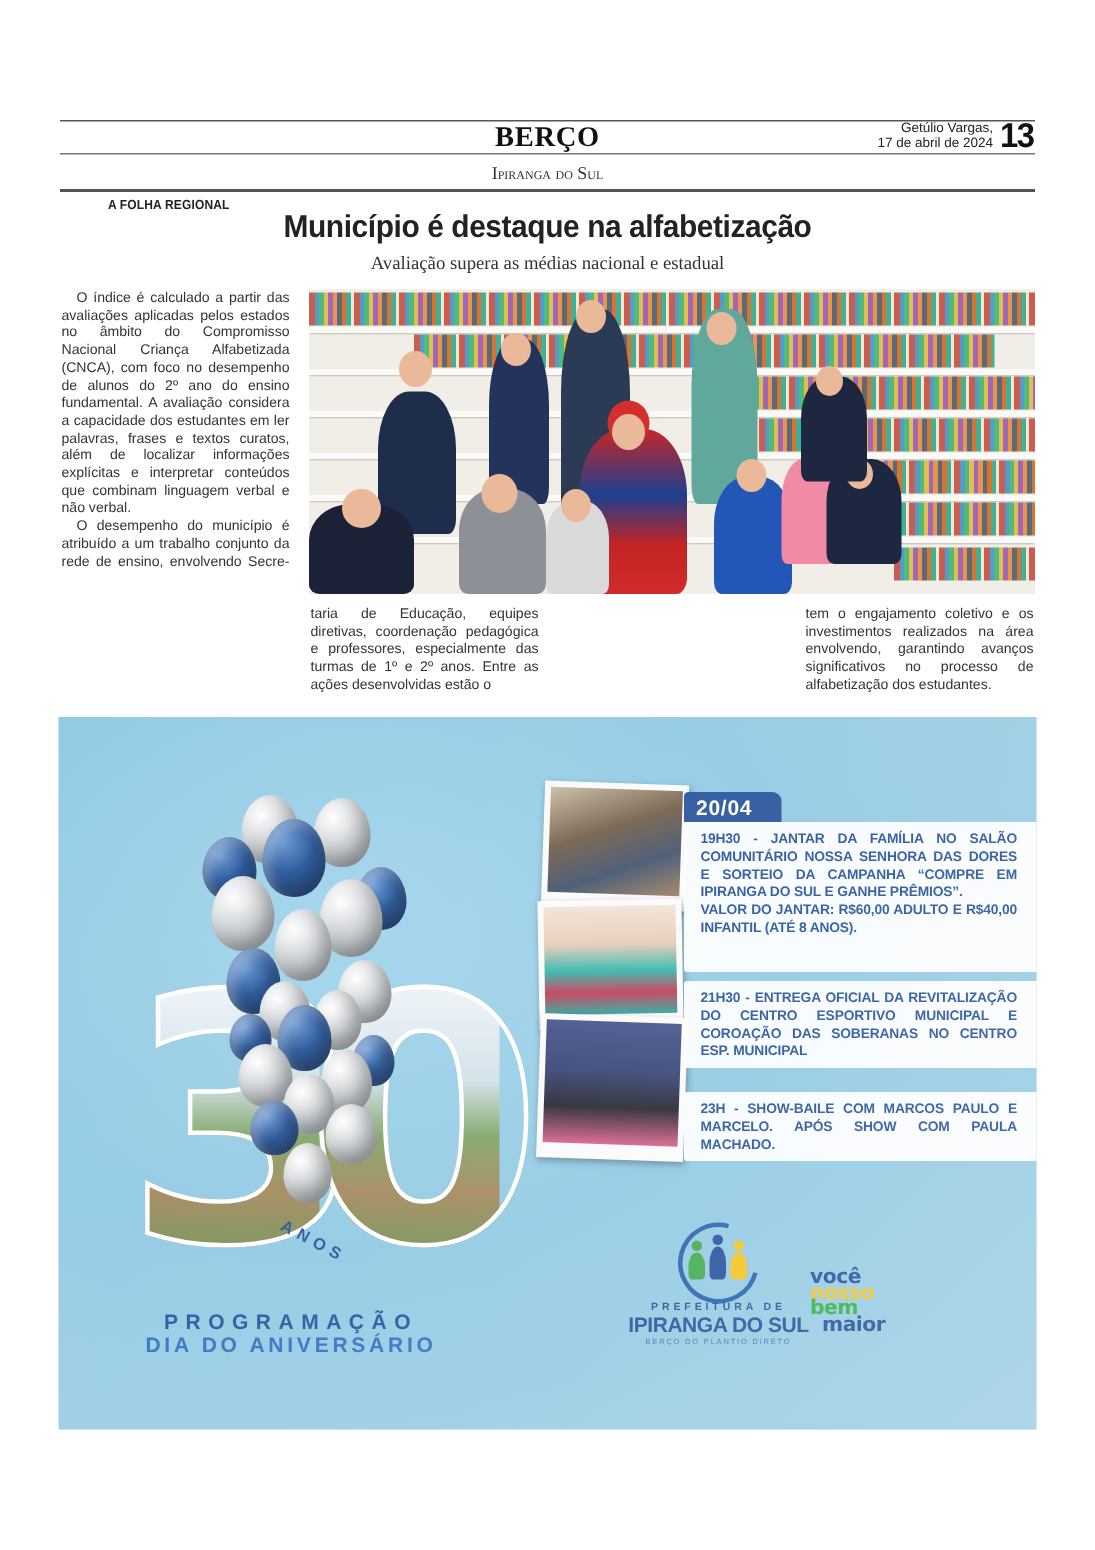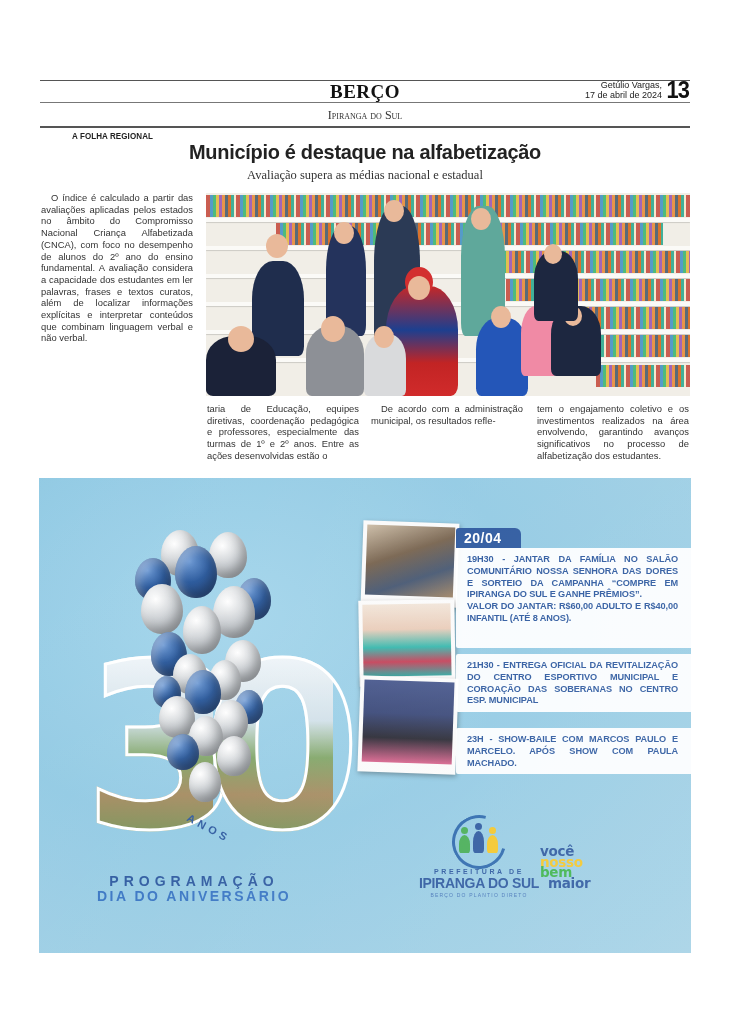--- a/index.html
+++ b/index.html
@@ -106,20 +106,21 @@
 <div class="page-number">13</div>
 <div class="rule rule-mid"></div>
 <div class="locality">Ipiranga do Sul</div>
 <div class="rule rule-bot"></div>
 
 <h1 class="headline">Município é destaque na alfabetização</h1>
 <div class="subhead">Avaliação supera as médias nacional e estadual</div>
 
 <div class="col col-1">
   <p>O índice é calculado a partir das avaliações aplicadas pelos estados no âmbito do Compromisso Nacional Criança Alfabetizada (CNCA), com foco no desempenho de alunos do 2º ano do ensino fundamental. A avaliação considera a capacidade dos estudantes em ler palavras, frases e textos curatos, além de localizar informações explícitas e interpretar conteúdos que combinam linguagem verbal e não verbal.</p>
+  <p class="last" style="text-align:justify;text-align-last:justify;">O desempenho do município é atribuído a um trabalho conjunto da rede de ensino, envolvendo Secre-</p>
 </div>
 
 <div class="photo" role="img" aria-label="Crianças comemorando com professoras em uma biblioteca">
   <div class="shelf-wall"></div>
   <div class="books" style="top:2px;"></div>
   <div class="shelf-row" style="top:25px;"></div>
   <div class="books" style="top:30px;left:70px;width:80%;"></div>
   <div class="shelf-row" style="top:53px;"></div>
   <div class="books" style="top:58px;left:260px;width:48%;"></div>
   <div class="shelf-row" style="top:81px;"></div>
@@ -155,21 +156,20 @@
     <div class="face" style="left:358px;top:60px;width:18px;height:20px;"></div>
     <div class="figure" style="left:328px;bottom:75px;width:44px;height:70px;background:#1d2740;"></div>
     <div class="face" style="left:338px;top:-2px;width:18px;height:20px;"></div>
   </div>
 </div>
 
 <div class="col col-2">
   <p style="text-indent:0;">taria de Educação, equipes diretivas, coordenação pedagógica e professores, especialmente das turmas de 1º e 2º anos. Entre as ações desenvolvidas estão o</p>
 </div>
 <div class="col col-3">
-  <p>De acordo com a administração municipal, os resultados refle-</p>
 </div>
 <div class="col col-4">
   <p style="text-indent:0;">tem o engajamento coletivo e os investimentos realizados na área envolvendo, garantindo avanços significativos no processo de alfabetização dos estudantes.</p>
 </div>
 
 <div class="ad">
 
   <div class="big-30">
     <span class="digit digit-3">3</span>
     <span class="digit digit-0">0</span>

